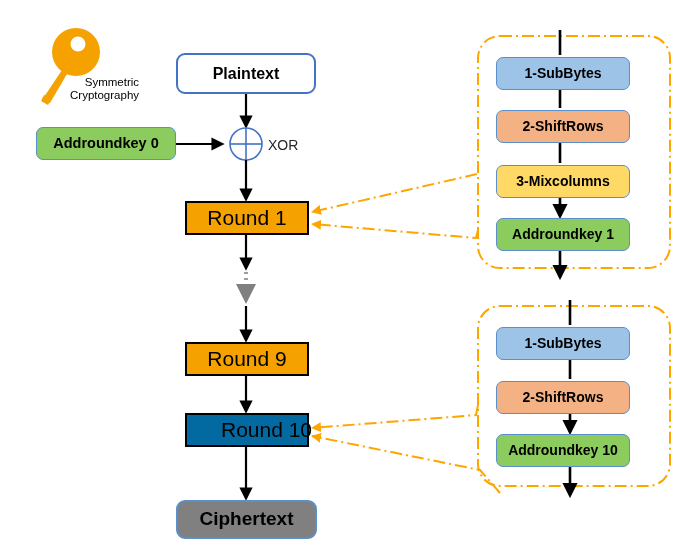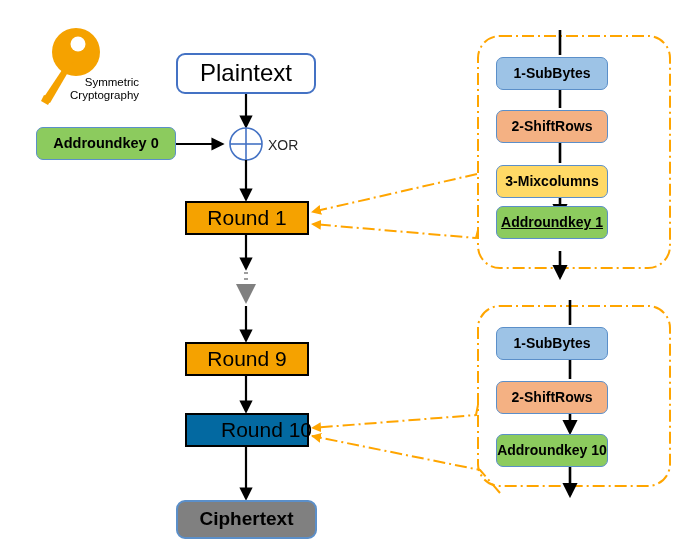--- a/index.html
+++ b/index.html
@@ -38,22 +38,22 @@
     line-height: 1.1;
     white-space: nowrap;
   }
   
   .plaintext {
     left: 176px; top: 53px;
     width: 140px; height: 41px;
     background: #ffffff;
     border: 2px solid #4472C4;
     border-radius: 9px;
-    font-size: 24px;
-    font-weight: normal;
+    font-size: 16px;
+    font-weight: bold;
   }
   .addkey0 {
     left: 22px; top: 127px;
     width: 140px; height: 33px;
     background: #8CCB5E;
     border: 1.5px solid #5B8FC9;
     border-radius: 7px;
     font-size: 14.5px;
     font-weight: bold;
     margin-left: 14px;
@@ -73,35 +73,35 @@
     width: 141px; height: 39px;
     background: #808080;
     border: 2px solid #5B8FC9;
     border-radius: 9px;
     font-size: 19px;
     font-weight: bold;
   }
   
   .step {
     left: 496px;
-    width: 112px; height: 33px;
+    width: 134px; height: 33px;
     border: 1.5px solid #5B8FC9;
     border-radius: 7px;
     font-size: 14px;
     font-weight: bold;
   }
   .c-blue   { background: #9DC3E6; }
   .c-salmon { background: #F4B183; }
   .c-yellow { background: #FFD966; }
   .c-green  { background: #8CCB5E; }
 
   .g1s1 { top: 57px; }
   .g1s2 { top: 110px; }
   .g1s3 { top: 165px; }
-  .g1s4 { top: 206px; text-decoration: underline; }
+  .g1s4 { top: 218px; }
 
   .g2s1 { top: 327px; }
   .g2s2 { top: 381px; }
   .g2s3 { top: 434px; }
 
   
   .xor-label {
     position: absolute;
     left: 268px; top: 137px;
     font-size: 14px;

